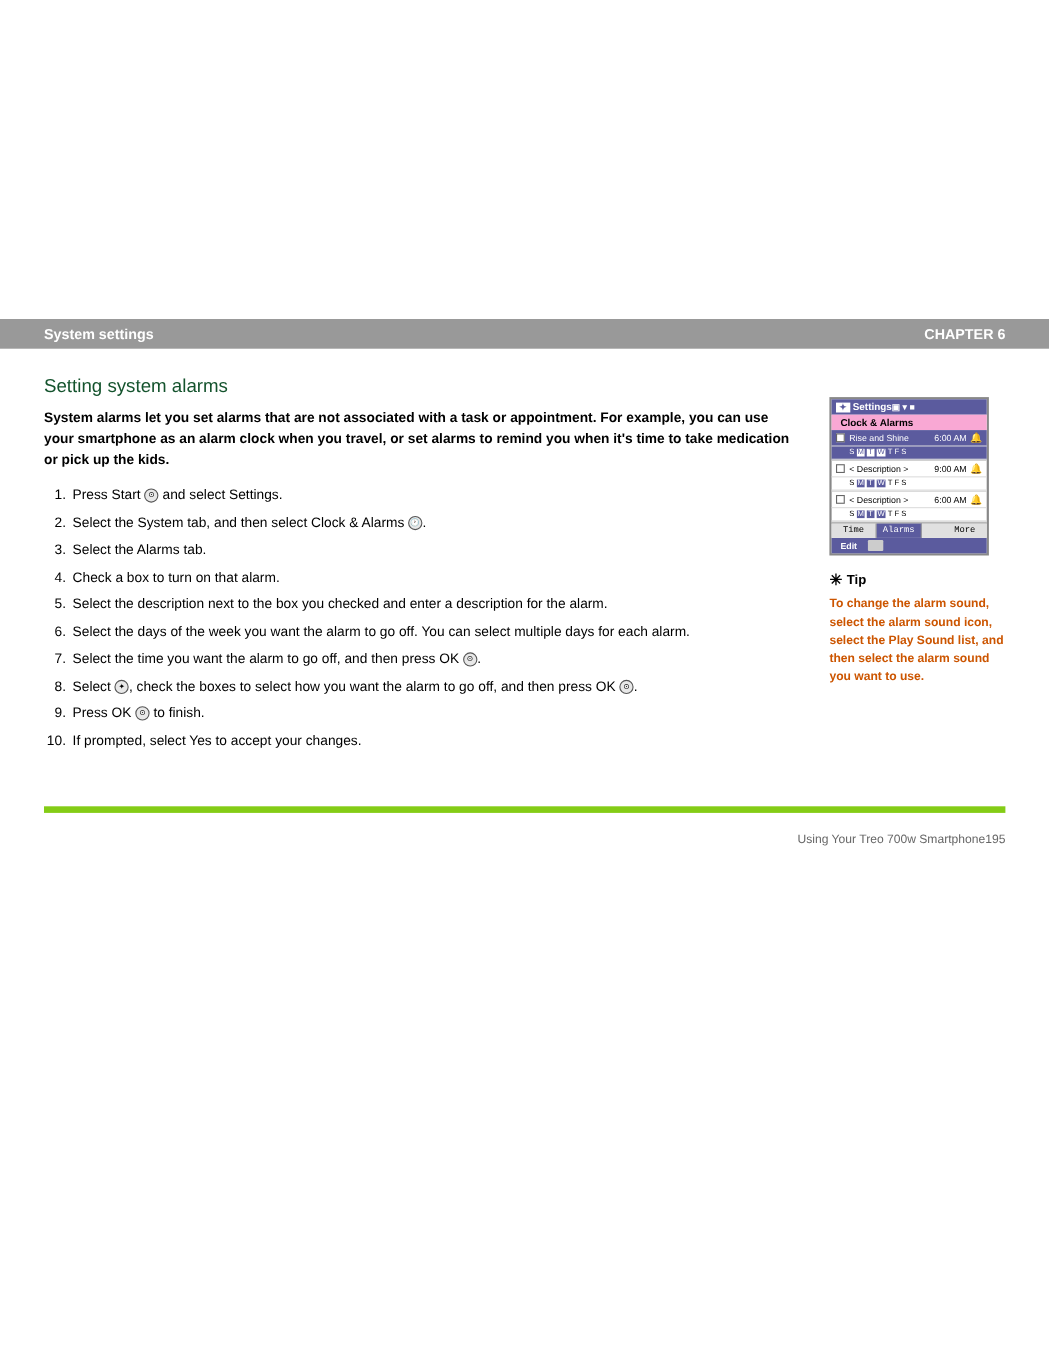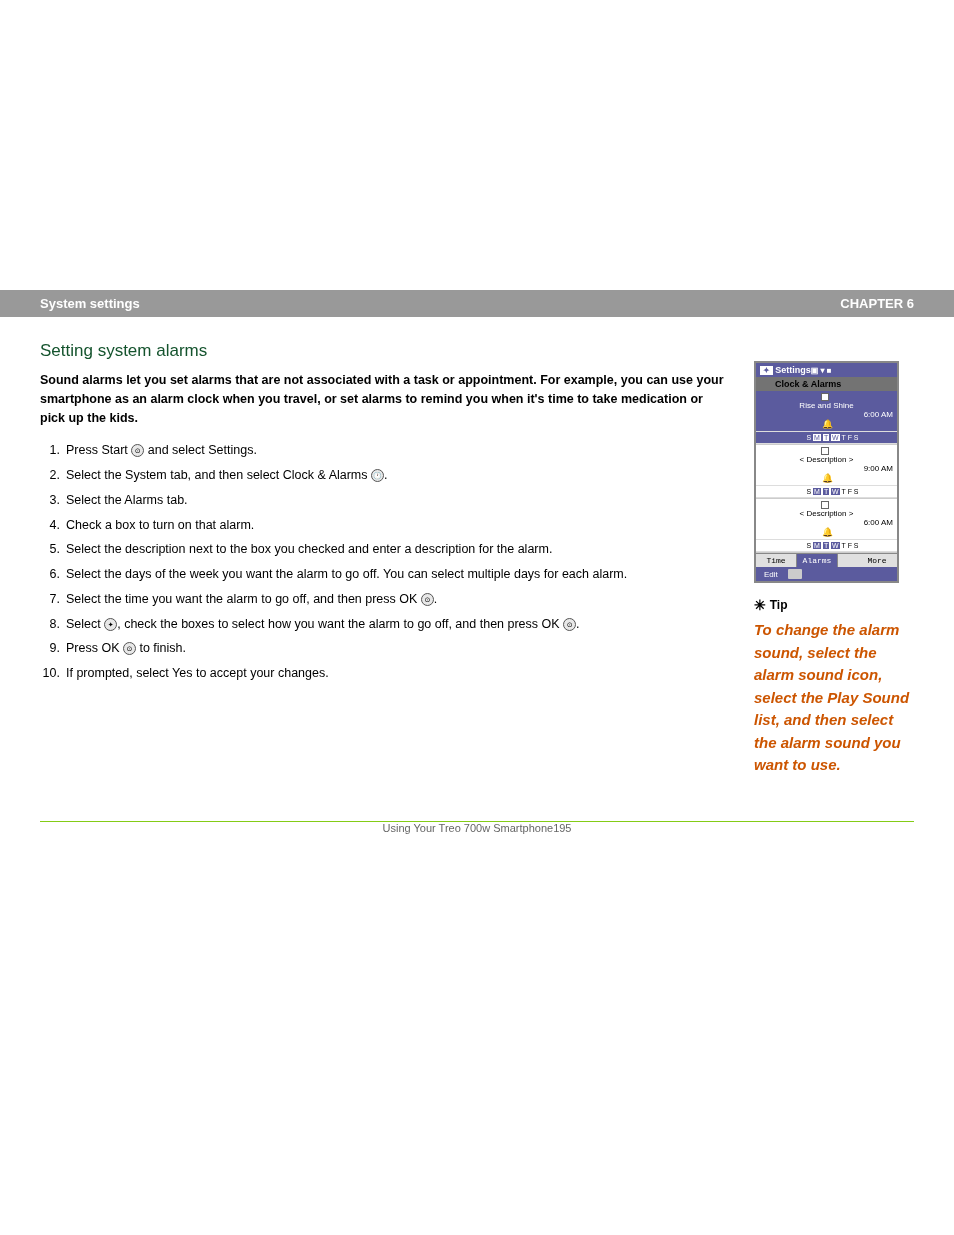--- a/index.html
+++ b/index.html
@@ -111,33 +111,32 @@
       background: #5b5b9e;
       color: #ffffff;
       padding: 2px 4px;
       font-size: 9px;
       font-weight: bold;
       display: flex;
       align-items: center;
     }
 
     .ss-subheader {
-      background: #737373;
-      color: #000000;
-      padding: 2px 19px;
+      background: #f9a8d4;
+      color: #000000;
+      padding: 2px 8px;
       font-size: 9px;
       font-weight: bold;
     }
 
     .ss-row {
       display: flex;
       align-items: center;
       padding: 2px 4px;
       border-bottom: 1px solid #dddddd;
-      flex-direction: column;
     }
 
     .ss-row.highlighted {
       background: #5b5b9e;
       color: #ffffff;
     }
 
     .ss-checkbox {
       width: 8px;
       height: 8px;
@@ -204,20 +203,21 @@
       display: flex;
       align-items: center;
       padding: 2px 4px;
       background: #5b5b9e;
     }
 
     .ss-edit-btn {
       color: #ffffff;
       font-size: 8px;
       padding: 0 4px;
+      font-weight: bold;
     }
 
     
     .tip-box {
       margin-top: 14px;
     }
 
     .tip-heading {
       font-size: 12px;
       font-weight: bold;
@@ -227,34 +227,33 @@
       align-items: center;
       gap: 4px;
     }
 
     .tip-star {
       color: #000000;
       font-size: 14px;
     }
 
     .tip-text {
-      font-size: 15px;
+      font-size: 11px;
       color: #cc5500;
       line-height: 1.5;
       font-weight: bold;
-      font-style: italic;
     }
 
     
     .footer {
-      border-top: 1px solid #84cc16;
+      border-top: 6px solid #84cc16;
       margin: 20px 40px 0 40px;
-      padding-top: 0;
-      display: flex;
-      justify-content: center;
+      padding-top: 18px;
+      display: flex;
+      justify-content: flex-end;
       align-items: center;
     }
 
     .footer-left {
       font-size: 11px;
       color: #666666;
     }
 
     .footer-right {
       font-size: 11px;
@@ -290,21 +289,21 @@
   <span class="section-title">System settings</span>
   <span class="chapter-label">CHAPTER 6</span>
 </div>
 
 <div class="main-content">
 
   <div class="left-column">
 
     <h2 class="section-heading">Setting system alarms</h2>
 
-    <p class="intro-text">Sound alarms let you set alarms that are not associated with a task or appointment. For example, you can use your smartphone as an alarm clock when you travel, or set alarms to remind you when it's time to take medication or pick up the kids.</p>
+    <p class="intro-text">System alarms let you set alarms that are not associated with a task or appointment. For example, you can use your smartphone as an alarm clock when you travel, or set alarms to remind you when it's time to take medication or pick up the kids.</p>
 
     <ol class="steps-list">
       <li>
         <span class="step-number">1.</span>
         <span class="step-text">Press Start <span class="icon-circle">⊙</span> and select Settings.</span>
       </li>
       <li>
         <span class="step-number">2.</span>
         <span class="step-text">Select the System tab, and then select Clock &amp; Alarms <span class="icon-circle">🕐</span>.</span>
       </li>

